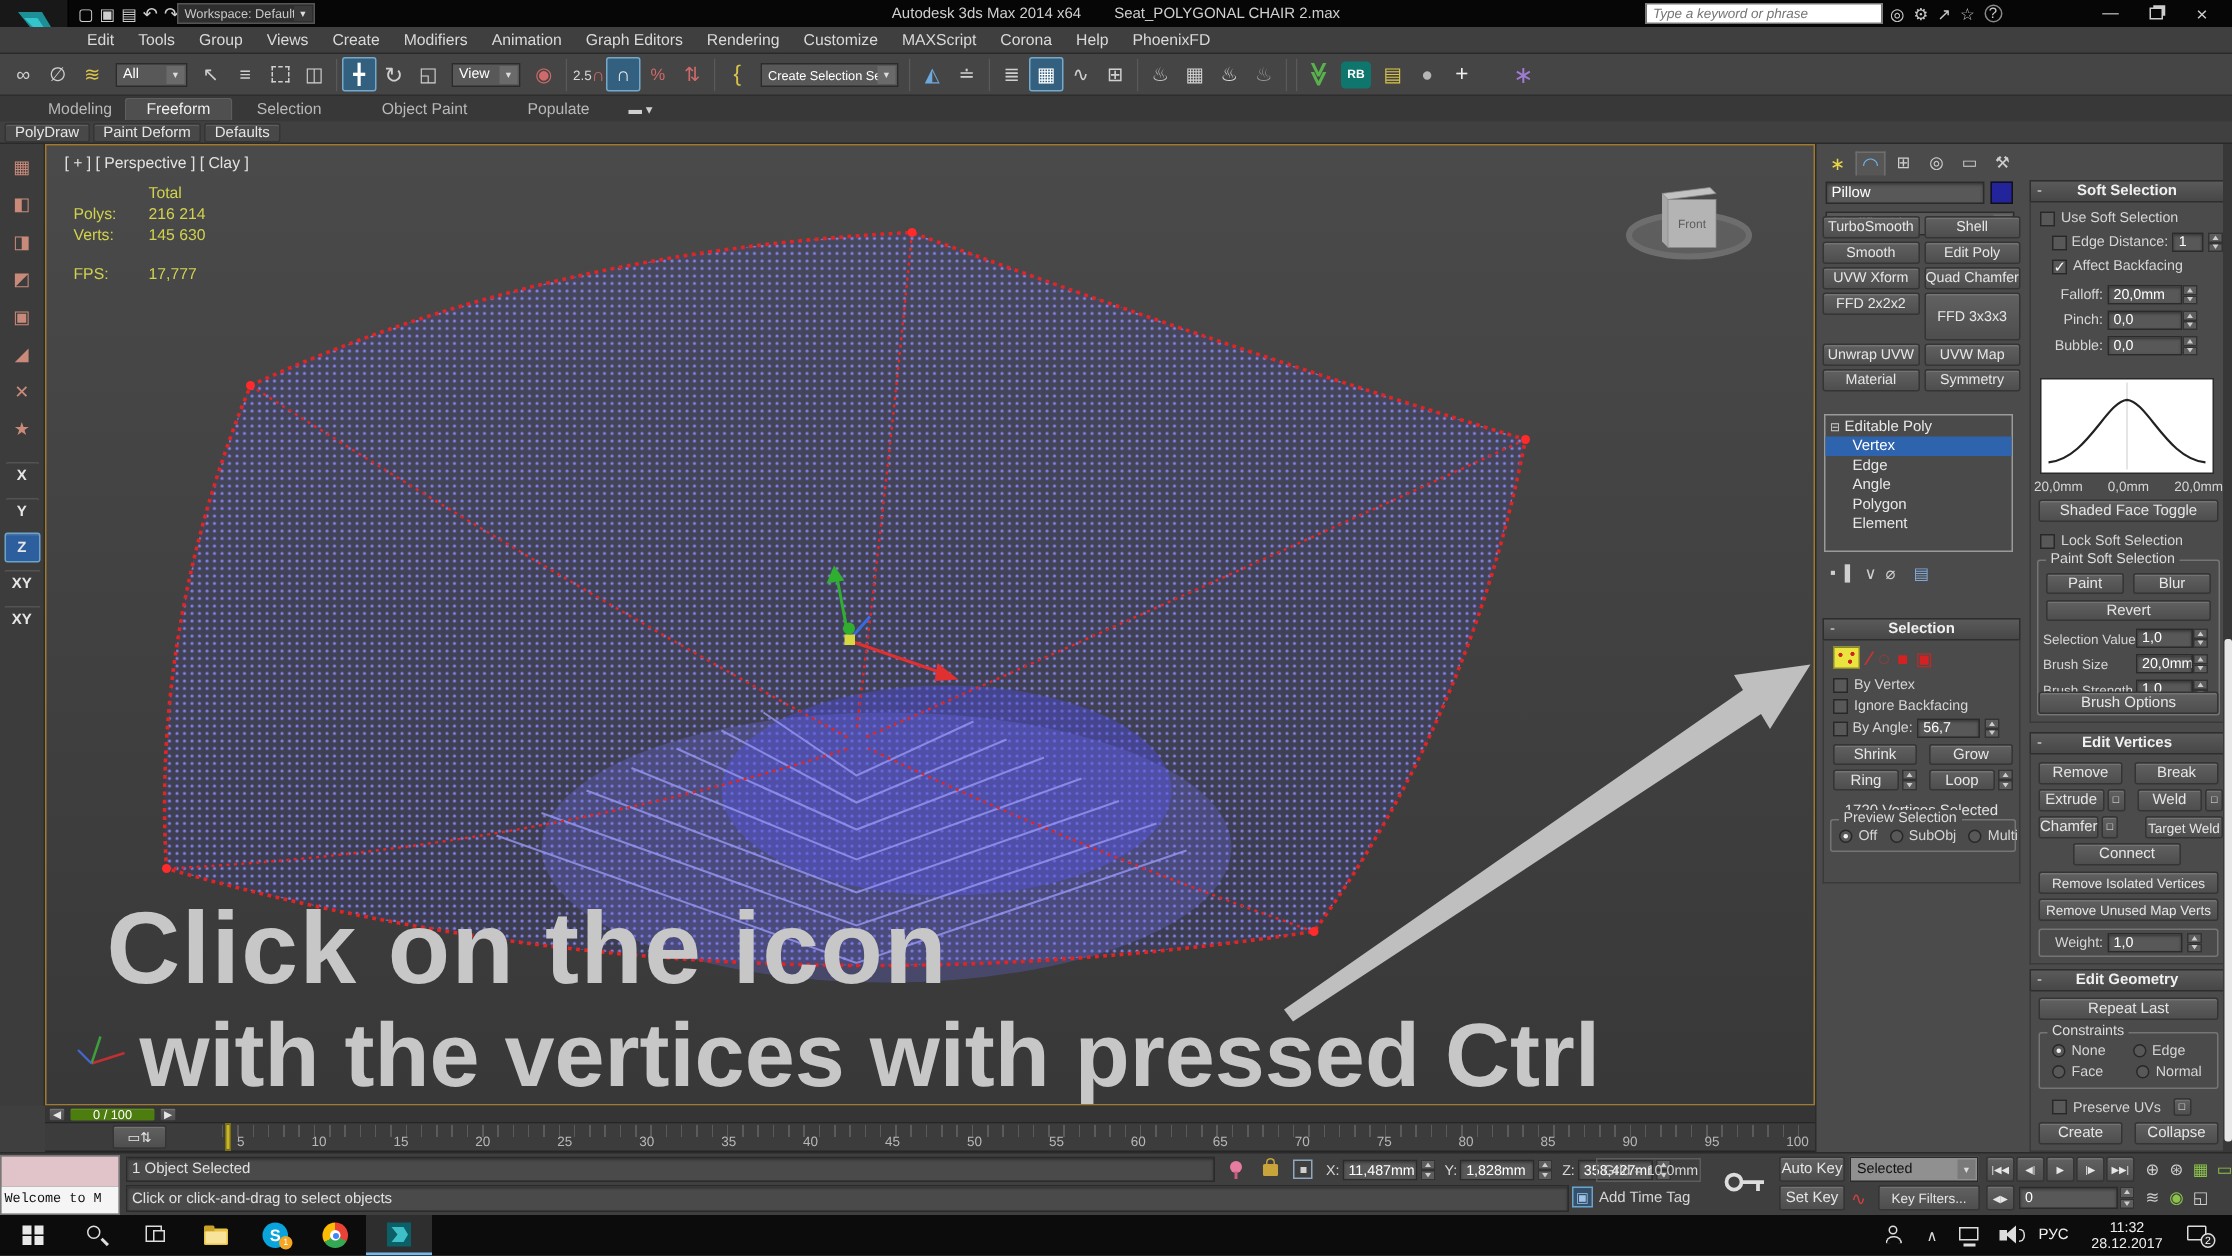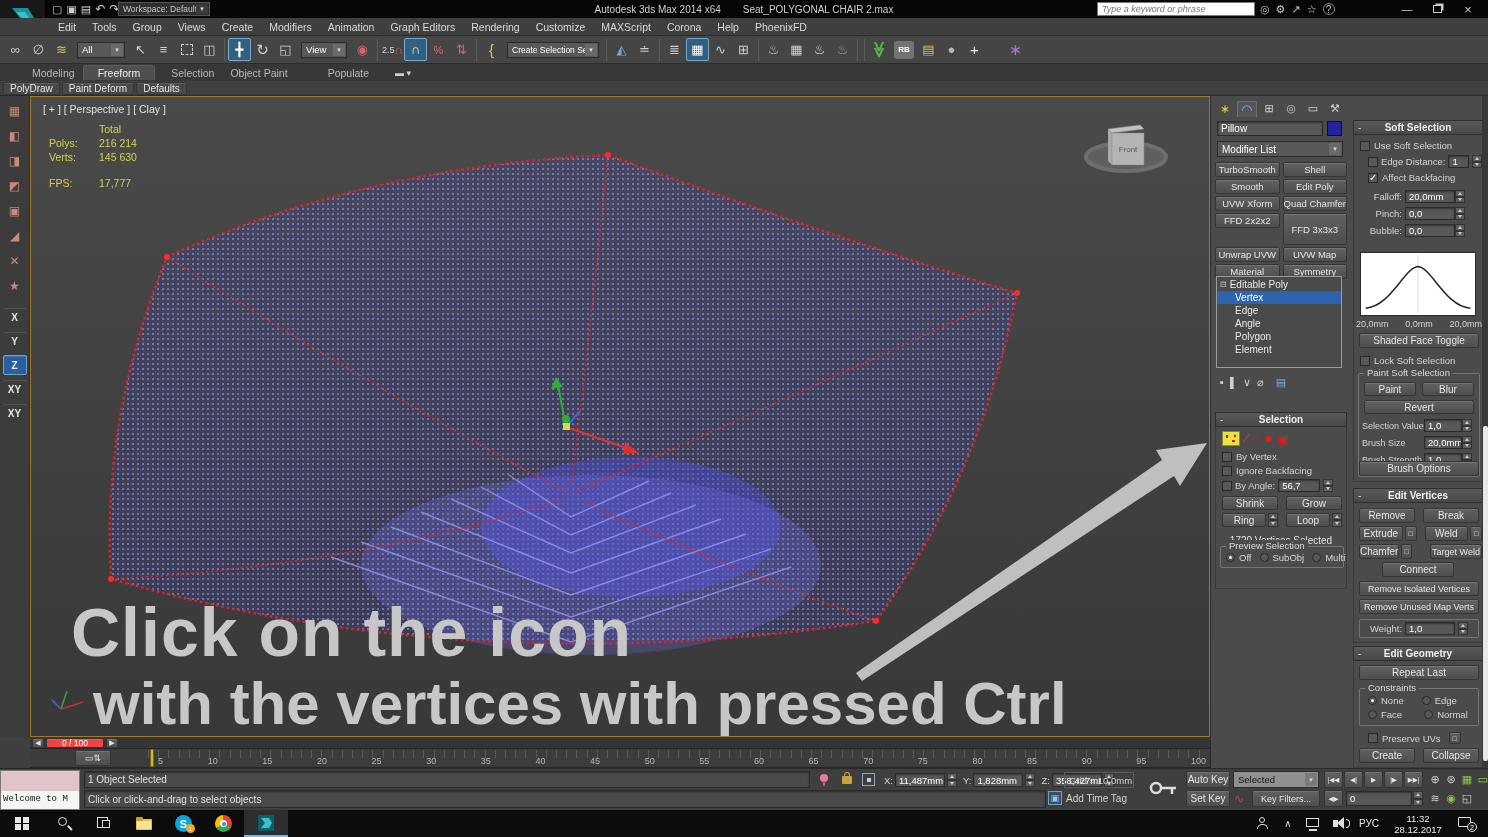--- a/index.html
+++ b/index.html
@@ -146,35 +146,35 @@
     <span class="ticon">∿</span>
     <span class="ticon">⊞</span>
     <span class="sep"></span>
     <span class="ticon" style="color:#c9c9c9">♨</span>
     <span class="ticon">▦</span>
     <span class="ticon" style="color:#e0e0e0">♨</span>
     <span class="ticon" style="color:#9a9a9a">♨</span>
     <span class="sep"></span>
       <span class="sep"></span>
     <span class="ticon" style="color:#58b14c;transform:rotate(90deg);font-size:16px;font-weight:bold">≫</span>
-    <span class="ticon" style="background:#737373;border-radius:3px;width:20px;height:18px;color:#fff;font-size:8px;font-weight:bold;margin:0 3px">
+    <span class="ticon" style="background:#0f766e;border-radius:3px;width:20px;height:18px;color:#fff;font-size:8px;font-weight:bold;margin:0 3px">
         <span>RB</span>
       </span>
     <span class="ticon" style="color:#d9c34a">▤</span>
     <span class="ticon" style="color:#b5b5b5">●</span>
     <span class="ticon" style="color:#f0f0f0;font-size:15px">+</span>
     <span class="ticon" style="color:#9f7bd4;font-size:16px;margin-left:18px">∗</span>
   </div>
 
   <div class="abs" style="left:0;top:64px;width:1488px;height:17px;background:#383838">
     <div class="abs flex" style="left:24px;top:0;height:17px">
       <span class="menu-item" style="color:#b8b8b8">Modeling</span>
       <span class="menu-item" style="background:#4f4f4f;border:1px solid #5e5e5e;border-bottom:none;border-radius:3px 3px 0 0;color:#efefef;padding:1px 14px">Freeform</span>
       <span class="menu-item" style="color:#b8b8b8;margin-left:8px">Selection</span>
-      <span class="menu-item" style="color:#b8b8b8;">Object Paint</span>
+      <span class="menu-item" style="color:#b8b8b8;margin-left:24px">Object Paint</span>
       <span class="menu-item" style="color:#b8b8b8;margin-left:24px">Populate</span>
       <span style="color:#cfcfcf;font-size:9px;margin-left:18px">▬ ▾</span>
     </div>
   </div>
   <div class="abs flex" style="left:0;top:81px;width:1488px;height:15px;background:#404040;border-bottom:1px solid #2a2a2a;gap:2px;padding-left:3px">
     <span class="btn" style="height:13px;padding:0 6px;background:#484848">PolyDraw</span>
     <span class="btn" style="height:13px;padding:0 6px;background:#484848">Paint Deform</span>
     <span class="btn" style="height:13px;padding:0 6px;background:#484848">Defaults</span>
   </div>
 
@@ -283,21 +283,21 @@
       <span>FPS:</span>
         <span>17,777</span>
     </div>
 
     <div class="abs" style="left:62px;top:572px;font-size:60px;font-weight:bold;color:#c7c7c7;white-space:nowrap">with the vertices with pressed Ctrl</div>
     <div class="abs" style="left:40px;top:496px;font-size:68px;font-weight:bold;color:#c7c7c7;white-space:nowrap;letter-spacing:1px">Click on the icon</div>
   </div>
 
   <div class="abs" style="left:30px;top:737px;width:1180px;height:12px;background:#353535;border-bottom:1px solid #262626">
     <span class="btn" style="position:absolute;left:2px;top:1px;width:12px;height:10px;font-size:7px">◀</span>
-    <span class="btn" style="position:absolute;left:16px;top:1px;width:58px;height:10px;font-size:8.5px;background:#ef4444;color:#fff">0 / 100</span>
+    <span class="btn" style="position:absolute;left:16px;top:1px;width:58px;height:10px;font-size:8.5px;background:#4d7c0f;color:#fff">0 / 100</span>
     <span class="btn" style="position:absolute;left:76px;top:1px;width:12px;height:10px;font-size:7px">▶</span>
   </div>
 
   <div class="abs" style="left:30px;top:749px;width:1180px;height:19px;background:#3c3c3c;border-bottom:1px solid #262626">
     <span class="btn" style="position:absolute;left:45px;top:1px;width:36px;height:16px;font-size:9px">▭⇅</span>
     <div class="abs" style="left:118px;top:1px;width:1055px;height:8px;background:repeating-linear-gradient(90deg,#5b5b5b 0 1px,transparent 1px 10.2px)"></div>
     <div class="abs" style="left:120px;top:0;width:4px;height:18px;background:#c8b52b;border:1px solid #7a6e12"></div>
     <div class="abs flex" style="left:128px;top:7px;width:1048px;justify-content:space-between">
 
     <span class="tick">5</span>
@@ -337,21 +337,21 @@
     <div class="field" style="position:absolute;left:6px;top:25px;width:106px;height:15px;font-size:10px">
         <span>Pillow</span>
       </div>
     <div class="abs" style="left:116px;top:25px;width:15px;height:15px;background:#23239b;border:1px solid #111"></div>
 
     <div class="combo" style="position:absolute;left:6px;top:45px;width:126px;height:16px;font-size:10px">
         <span>Modifier List</span>
         <span class="arr">▾</span>
       </div>
 
-    <div class="abs" style="left:4px;top:66px;width:132px;display:grid;grid-template-columns:1fr 1fr;gap:2px 3px">
+    <div class="abs" style="left:4px;top:48px;width:132px;display:grid;grid-template-columns:1fr 1fr;gap:2px 3px">
 
     <span class="btn" style="height:15px;font-size:9.5px">TurboSmooth</span>
         <span class="btn" style="height:15px;font-size:9.5px">Shell</span>
         <span class="btn" style="height:15px;font-size:9.5px">Smooth</span>
         <span class="btn" style="height:15px;font-size:9.5px">Edit Poly</span>
         <span class="btn" style="height:15px;font-size:9.5px">UVW Xform</span>
         <span class="btn" style="height:15px;font-size:9.5px">Quad Chamfer</span>
         <span class="btn" style="height:15px;font-size:9.5px">FFD 2x2x2</span>
         <span class="btn" style="height:32px;font-size:9.5px">FFD 3x3x3</span>
         <span class="btn" style="height:15px;font-size:9.5px">Unwrap UVW</span>

